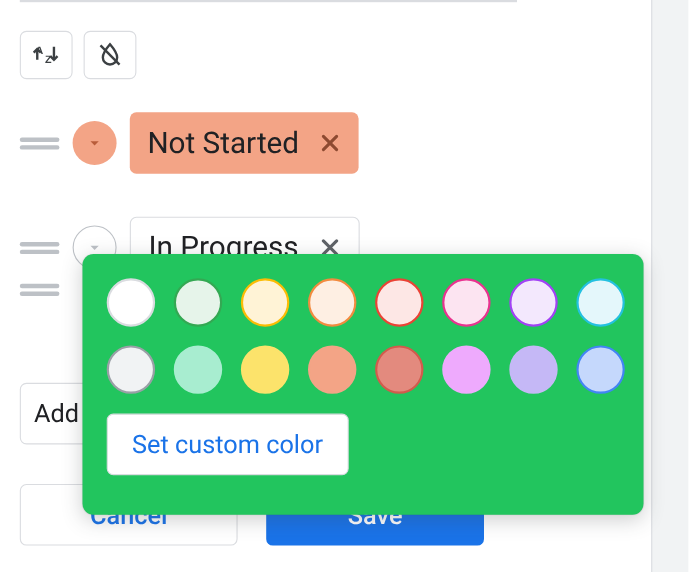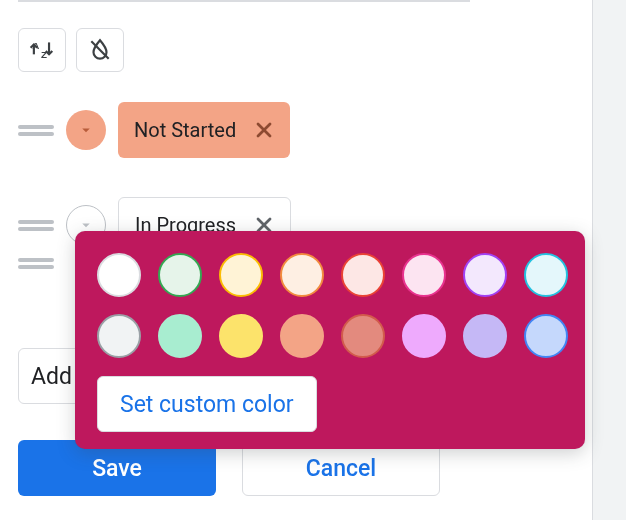--- a/index.html
+++ b/index.html
@@ -90,21 +90,21 @@
   .color-dot.filled svg { color: #b85c3a; }
   .color-dot.outlined svg { color: #bdc1c6; }
 
   .chip {
     height: 56px;
     border-radius: 6px;
     display: flex;
     align-items: center;
     padding: 0 12px 0 16px;
     gap: 14px;
-    font-size: 20px;
+    font-size: 27px;
   }
   .chip.orange {
     background: #f3a486;
     color: #202124;
   }
   .chip.plain {
     border: 1px solid #dadce0;
     background: #fff;
     color: #202124;
   }
@@ -166,24 +166,24 @@
     border: none;
     background: #1a73e8;
     color: #fff;
   }
 
   .color-popover {
     position: absolute;
     left: 75px;
     top: 231px;
     width: 510px;
-    background: #be185d;
+    background: #22c55e;
     border-radius: 10px;
     box-shadow: 0 4px 18px rgba(60,64,67,0.25), 0 0 1px rgba(60,64,67,0.15);
-    padding: 22px 22px 17px 22px;
+    padding: 22px 22px 36px 22px;
   }
   .swatch-grid {
     display: grid;
     grid-template-columns: repeat(8, 44px);
     grid-auto-rows: 44px;
     gap: 17px;
   }
   .swatch {
     width: 44px;
     height: 44px;
@@ -276,25 +276,25 @@
       <span></span>
       <span></span>
     </div>
 </div>
 
 <div class="add-btn">
   <span>Add another item</span>
 </div>
 
 <div class="action-bar">
+  <div class="btn cancel">
+    <span>Cancel</span>
+  </div>
   <div class="btn save">
     <span>Save</span>
-  </div>
-  <div class="btn cancel">
-    <span>Cancel</span>
   </div>
 </div>
 
 <div class="color-popover">
   <div class="swatch-grid" id="swatch-grid">
       <div class="swatch" style="background: rgb(255, 255, 255); border: 2px solid rgb(218, 220, 224);"></div>
       <div class="swatch" style="background: rgb(230, 244, 234); border: 2px solid rgb(52, 168, 83);"></div>
       <div class="swatch" style="background: rgb(255, 243, 214); border: 2px solid rgb(251, 188, 4);"></div>
       <div class="swatch" style="background: rgb(254, 239, 227); border: 2px solid rgb(242, 139, 63);"></div>
       <div class="swatch" style="background: rgb(253, 231, 229); border: 2px solid rgb(234, 67, 53);"></div>

